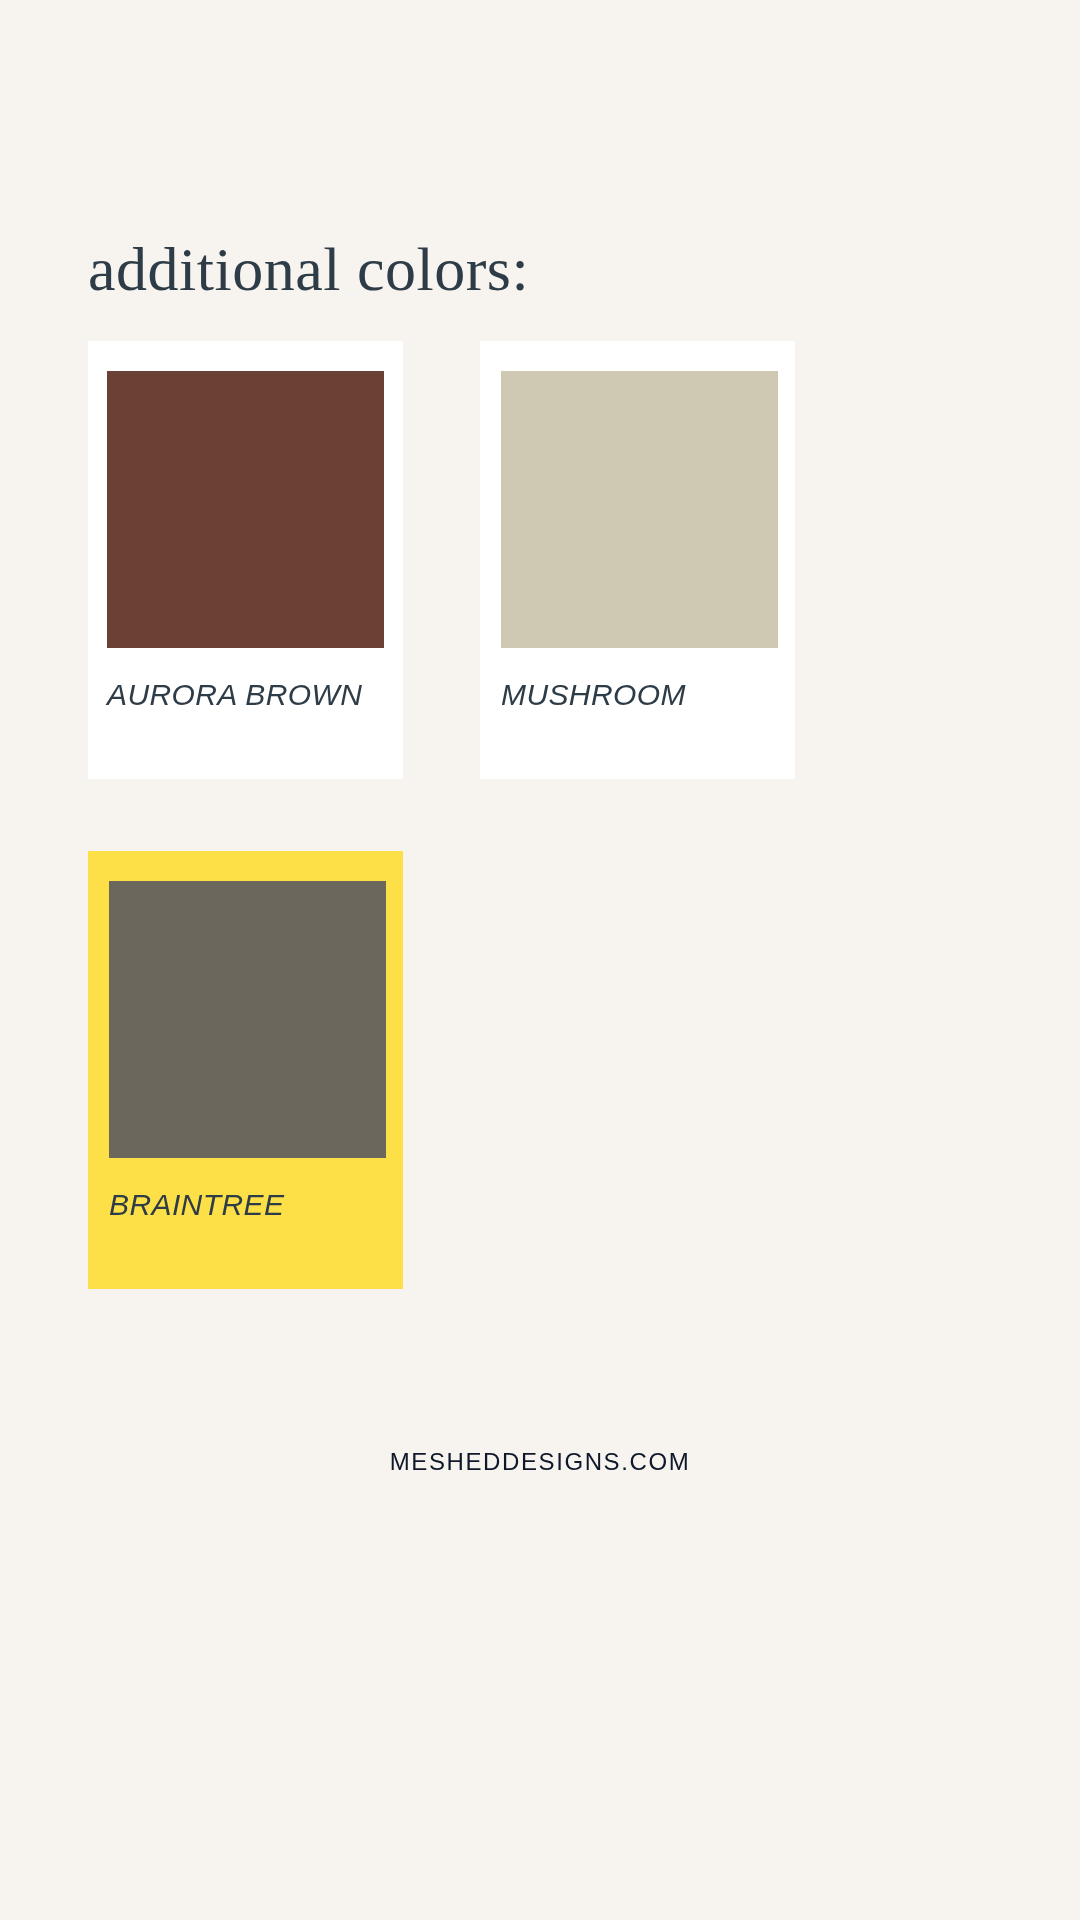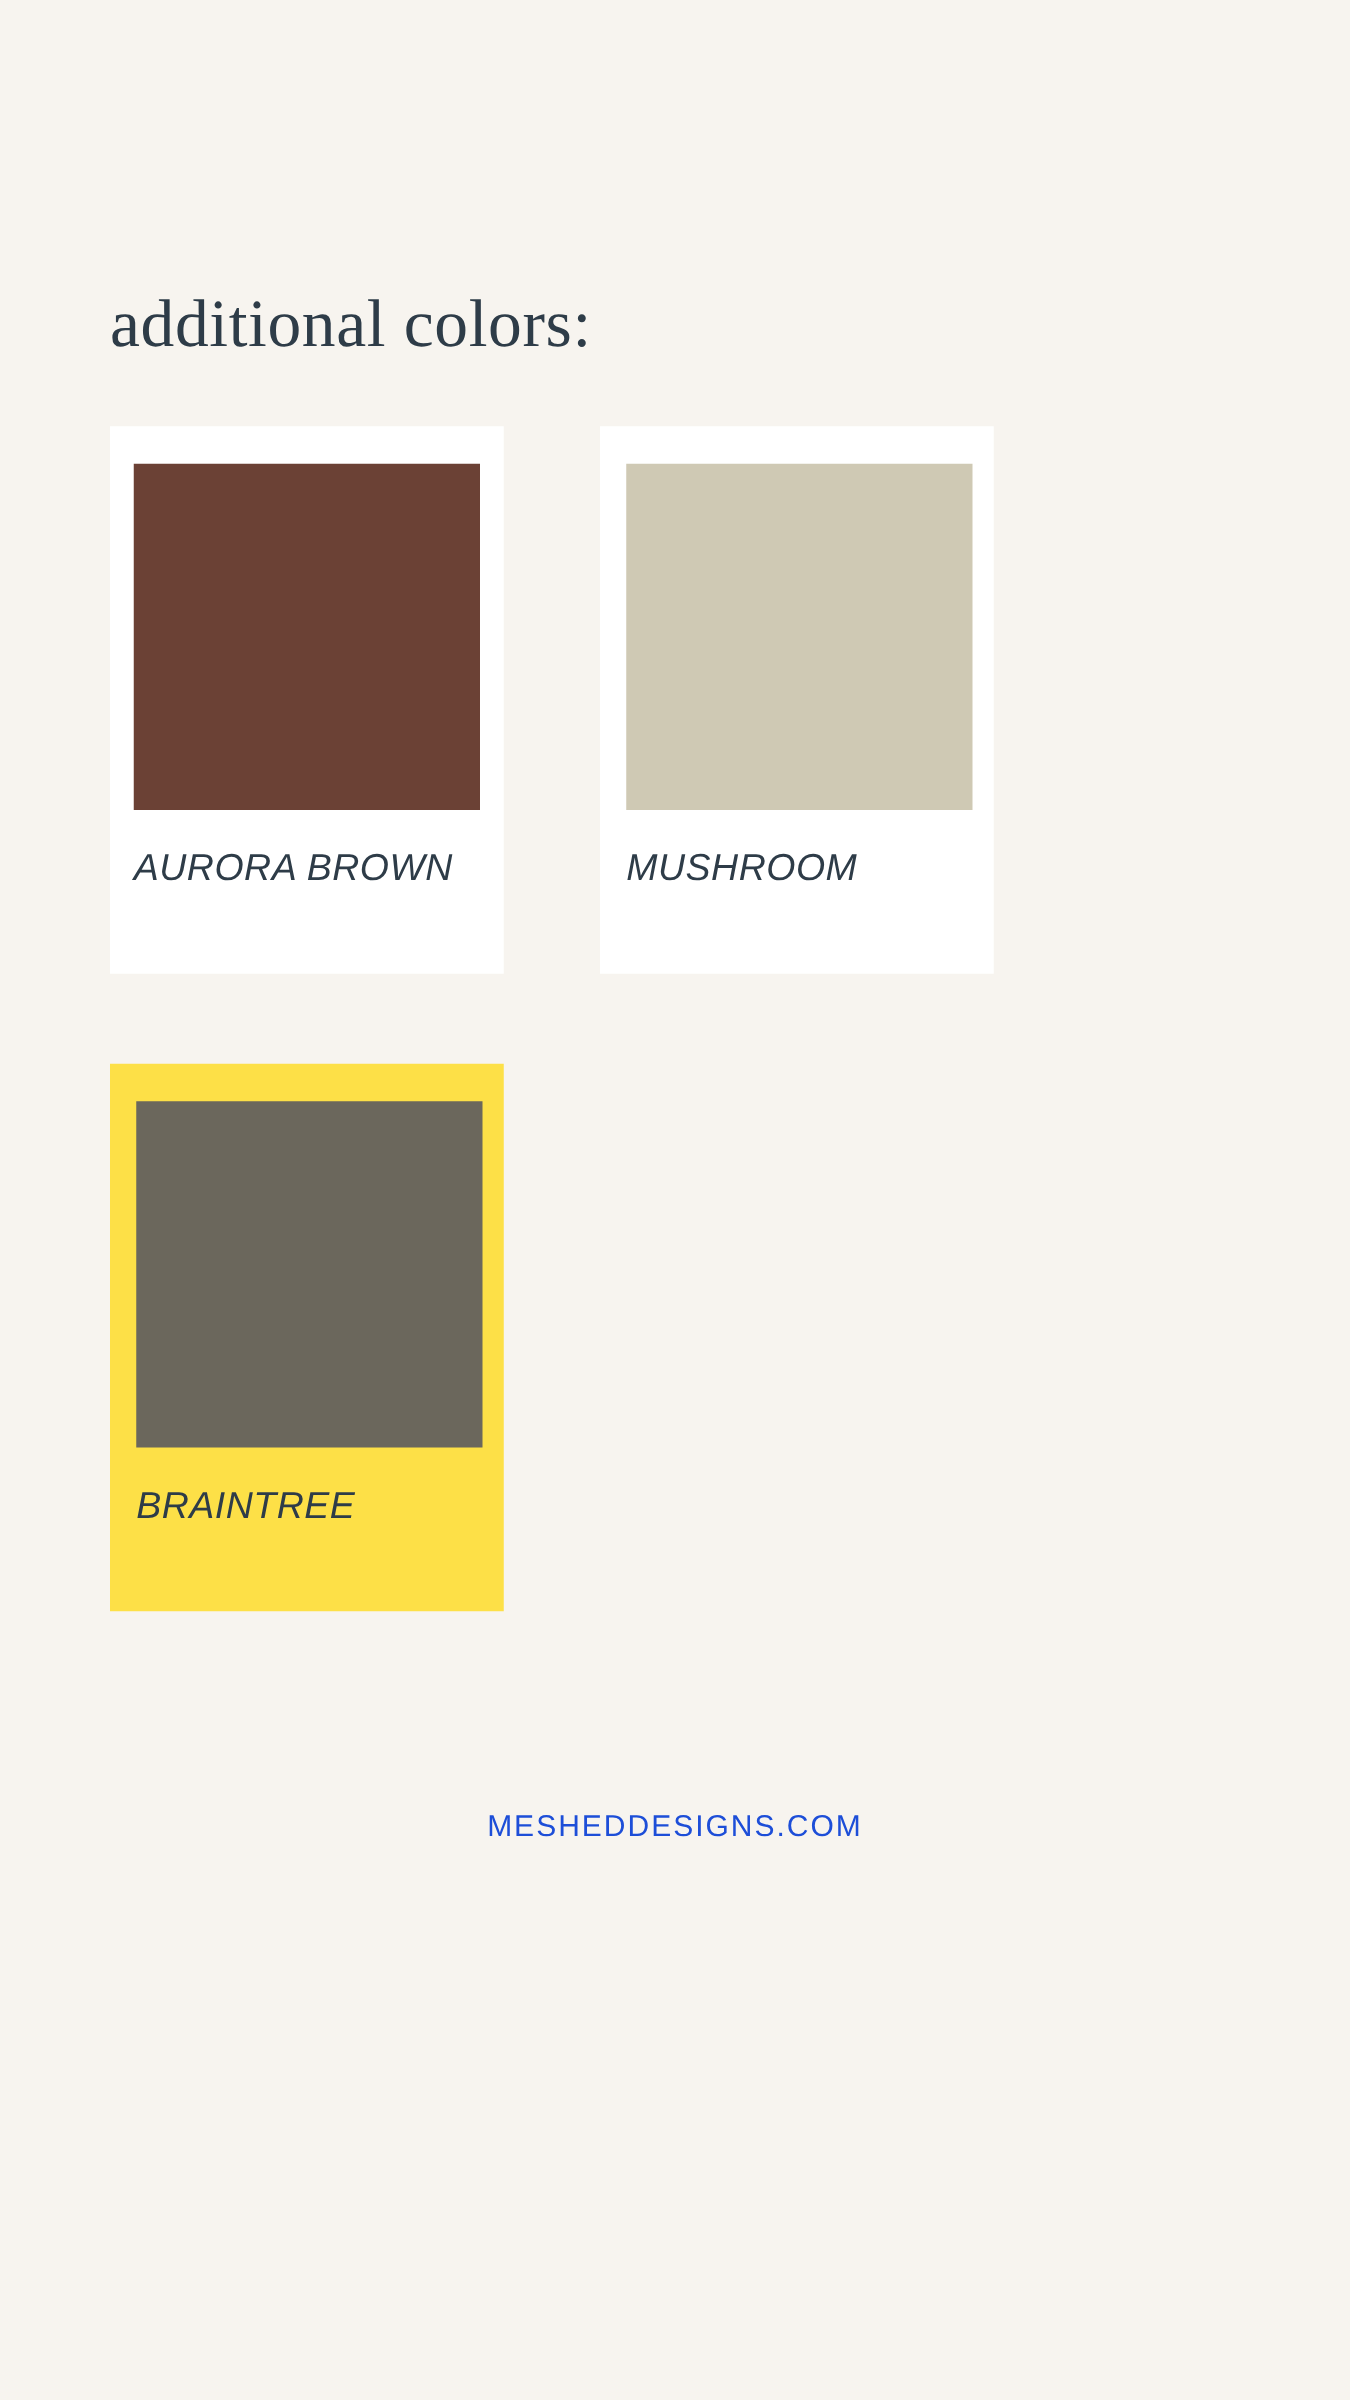--- a/index.html
+++ b/index.html
@@ -20,21 +20,21 @@
     inset: 0;
     background: #f7f4ef;
   }
 
   
   .heading {
     position: absolute;
     left: 88px;
     top: 196px;
     font-family: "Liberation Serif", "DejaVu Serif", serif;
-    font-size: 54px;
+    font-size: 62px;
     line-height: 1.0;
     letter-spacing: 0.5px;
     color: #2e3c48;
     font-weight: 400;
     white-space: nowrap;
   }
 
   
   .grid {
     position: absolute;
@@ -142,15 +142,15 @@
         <div class="card-inner card-inner-b">
           <div class="swatch swatch-wide" style="background: rgb(107, 103, 92);"></div>
           <div class="swatch-label" style="color: rgb(46, 60, 72);">BRAINTREE</div>
         </div>
       </div>
 
     </div>
 
   </div>
 
-  <div class="footer" style="color: #1d4ed8;">MESHEDDESIGNS.COM</div>
+  <div class="footer" style="color: #0f172a;">MESHEDDESIGNS.COM</div>
 
 </div>
 
 </body></html>

